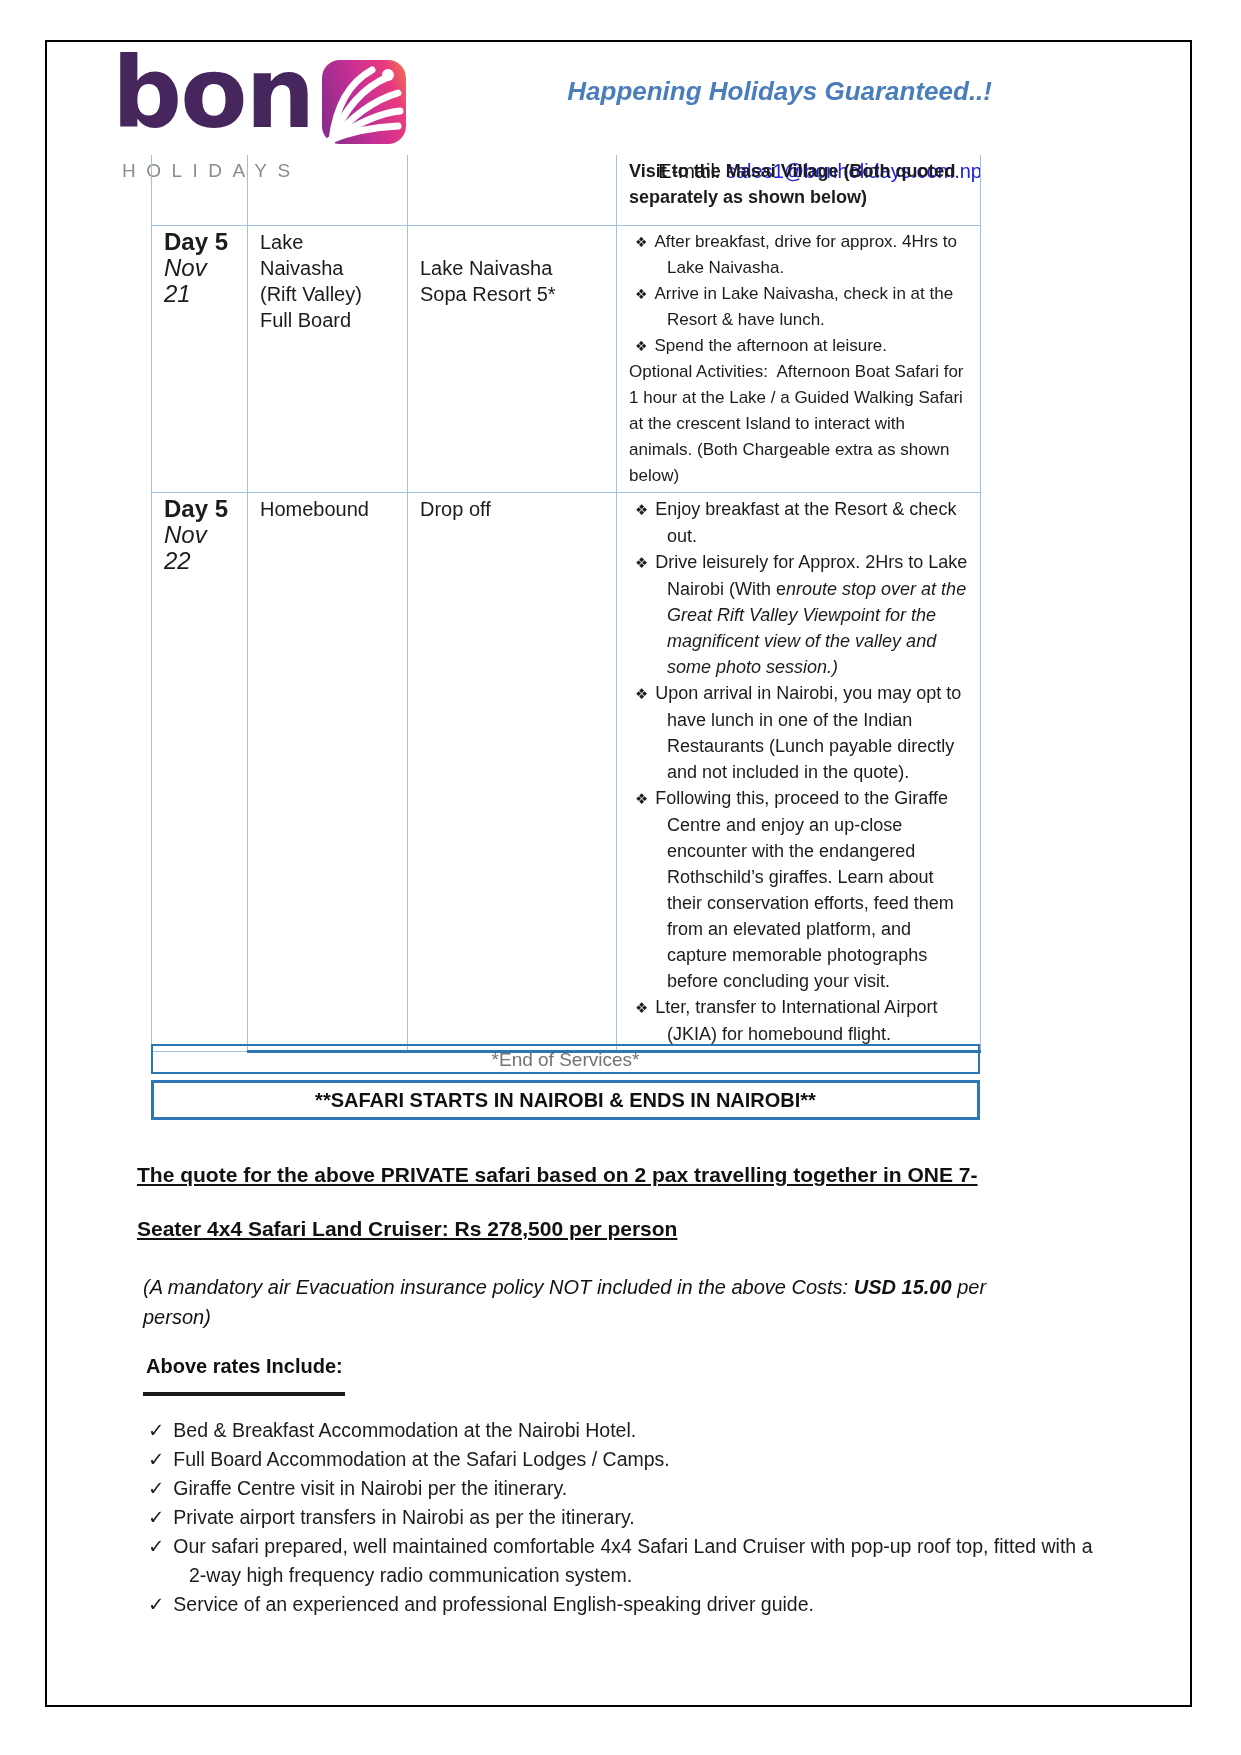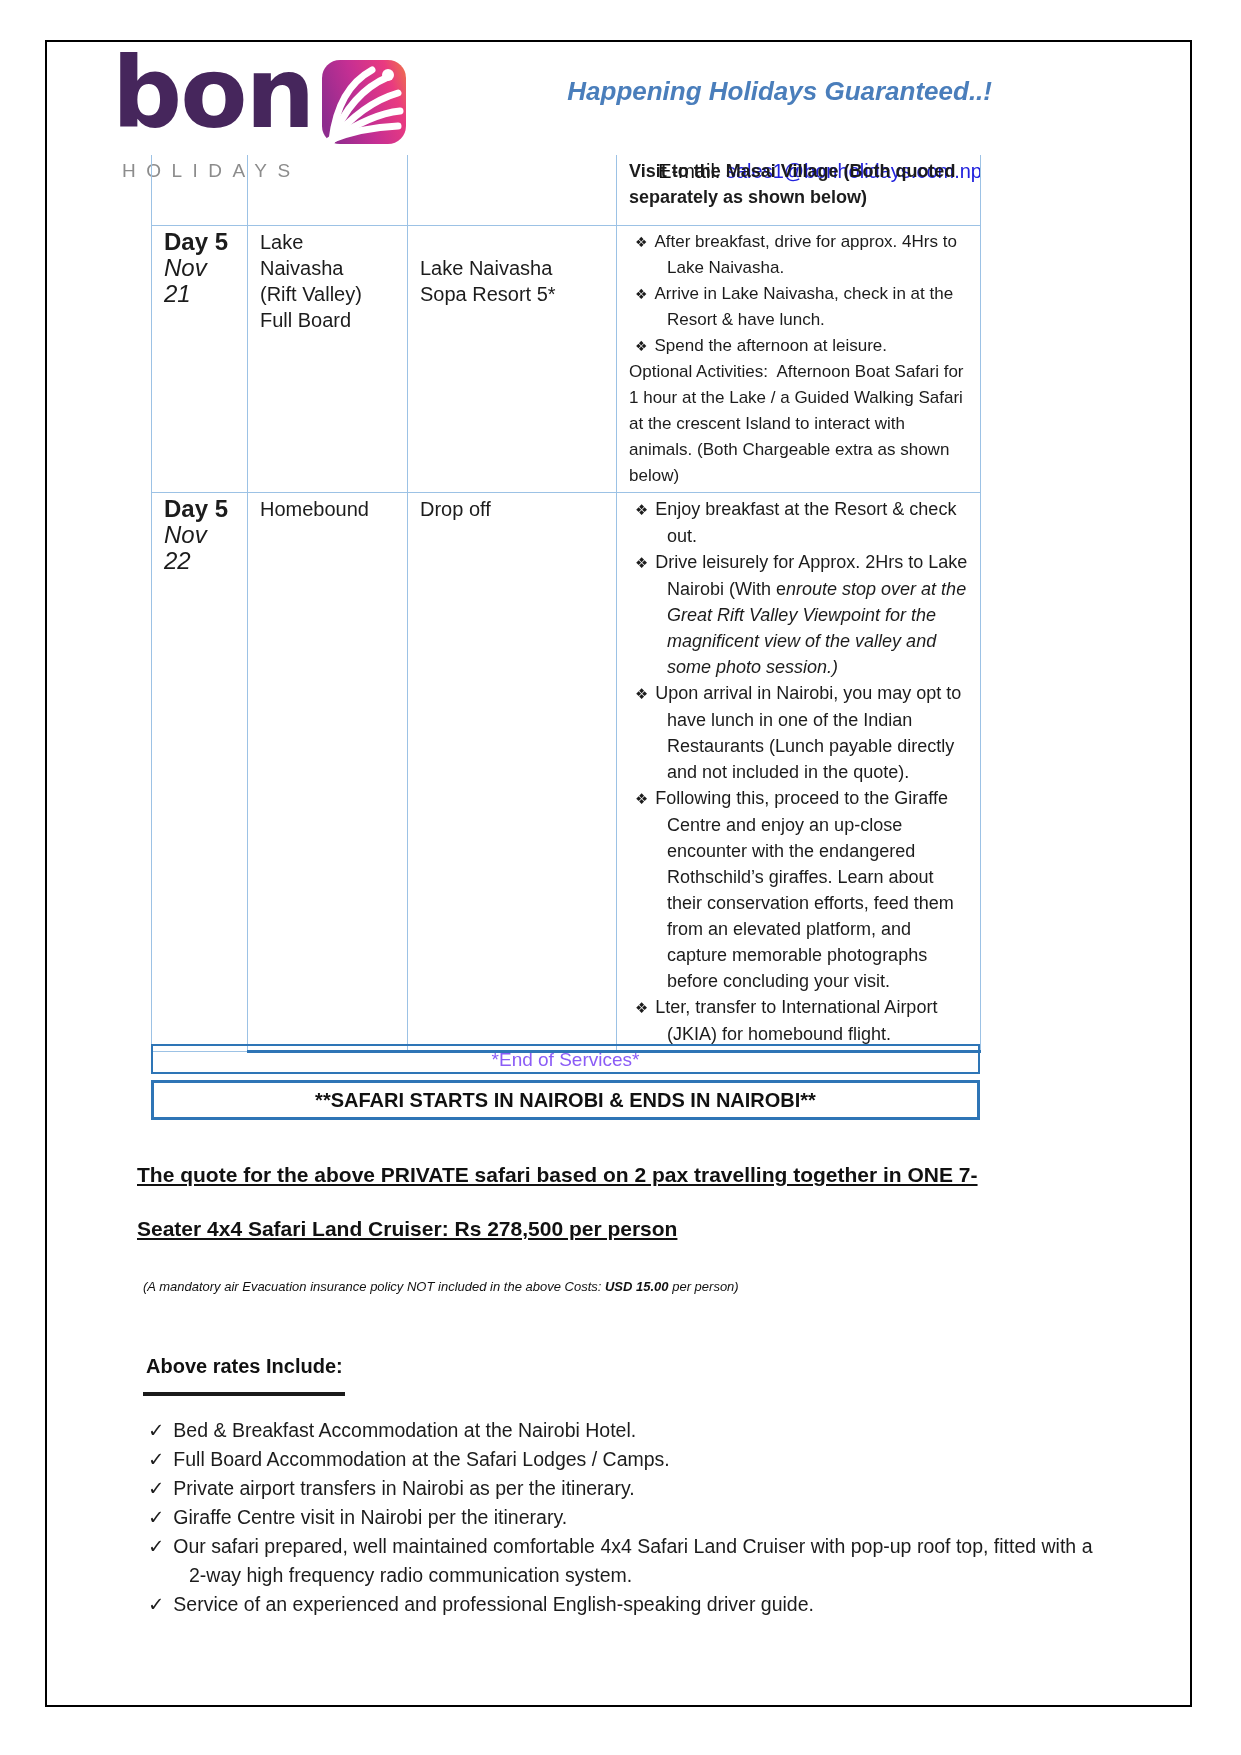--- a/index.html
+++ b/index.html
@@ -36,28 +36,28 @@
   tr.row-2 .loc-cell, tr.row-2 .hotel-cell{}
   .details-cell{padding-left:6px;padding-right:6px;font-size:17px;}
   tr.row-0 .details-cell, tr.row-2 .details-cell{font-size:18px;}
   .db{padding-left:38px;text-indent:-32px;}
   .db .g{margin-right:7px;font-size:0.82em;}
   .dp{white-space:pre-wrap;}
   .it{font-style:italic;}
 
   
   .end-box{position:absolute;left:151px;top:1044px;width:829px;height:30px;box-sizing:border-box;
-           border:2px solid #2E75B6;text-align:center;font-size:19px;line-height:27px;color:#8b5cf6;}
+           border:2px solid #2E75B6;text-align:center;font-size:19px;line-height:27px;color:#737373;}
   .safari-box{position:absolute;left:151px;top:1080px;width:829px;height:40px;box-sizing:border-box;
            border:3px solid #2E75B6;text-align:center;font-size:20px;font-weight:bold;line-height:34px;color:#111;}
 
   
   .quote-heading{position:absolute;left:137px;top:1160px;width:965px;font-size:21px;font-weight:bold;color:#111;}
   .quote-heading .ql{text-decoration:underline;line-height:30px;margin-bottom:24px;}
-  .insurance-note{position:absolute;left:143px;top:1272px;width:860px;font-size:13px;font-style:italic;
+  .insurance-note{position:absolute;left:143px;top:1272px;width:860px;font-size:20px;font-style:italic;
                   line-height:30px;color:#111;}
   .insurance-note b{font-weight:bold;}
   .rates-heading{position:absolute;left:146px;top:1355px;font-size:20px;font-weight:bold;color:#111;}
   .rates-underline{position:absolute;left:143px;top:1392px;width:202px;height:4px;background:#1a1a1a;}
   .inclusions{position:absolute;left:141px;top:1416px;width:965px;font-size:19.5px;line-height:29px;color:#1c1c1c;}
   .check-item{padding-left:48px;text-indent:-41px;}
   .check-item .cg{margin-right:9px;}
 </style>
 </head>
 <body>
@@ -145,18 +145,18 @@
     <div class="ql">Seater 4x4 Safari Land Cruiser: Rs 278,500 per person</div>
   </div>
 
   <div class="insurance-note"><span>(A mandatory air Evacuation insurance policy NOT included in the above Costs: </span><b>USD 15.00</b><span> per person)</span></div>
 
   <div class="rates-heading">Above rates Include:</div>
   <div class="rates-underline"></div>
   <div class="inclusions" id="inclusions-list">
       <div class="check-item"><span class="cg">✓</span><span>Bed &amp; Breakfast Accommodation at the Nairobi Hotel.</span></div>
       <div class="check-item"><span class="cg">✓</span><span>Full Board Accommodation at the Safari Lodges / Camps.</span></div>
+      <div class="check-item"><span class="cg">✓</span><span>Giraffe Centre visit in Nairobi per the itinerary.</span></div>
       <div class="check-item"><span class="cg">✓</span><span>Private airport transfers in Nairobi as per the itinerary.</span></div>
-      <div class="check-item"><span class="cg">✓</span><span>Giraffe Centre visit in Nairobi per the itinerary.</span></div>
       <div class="check-item"><span class="cg">✓</span><span>Our safari prepared, well maintained comfortable 4x4 Safari Land Cruiser with pop-up roof top, fitted with a 2-way high frequency radio communication system.</span></div>
       <div class="check-item"><span class="cg">✓</span><span>Service of an experienced and professional English-speaking driver guide.</span></div>
     </div>
 </div>
 
 </body></html>

